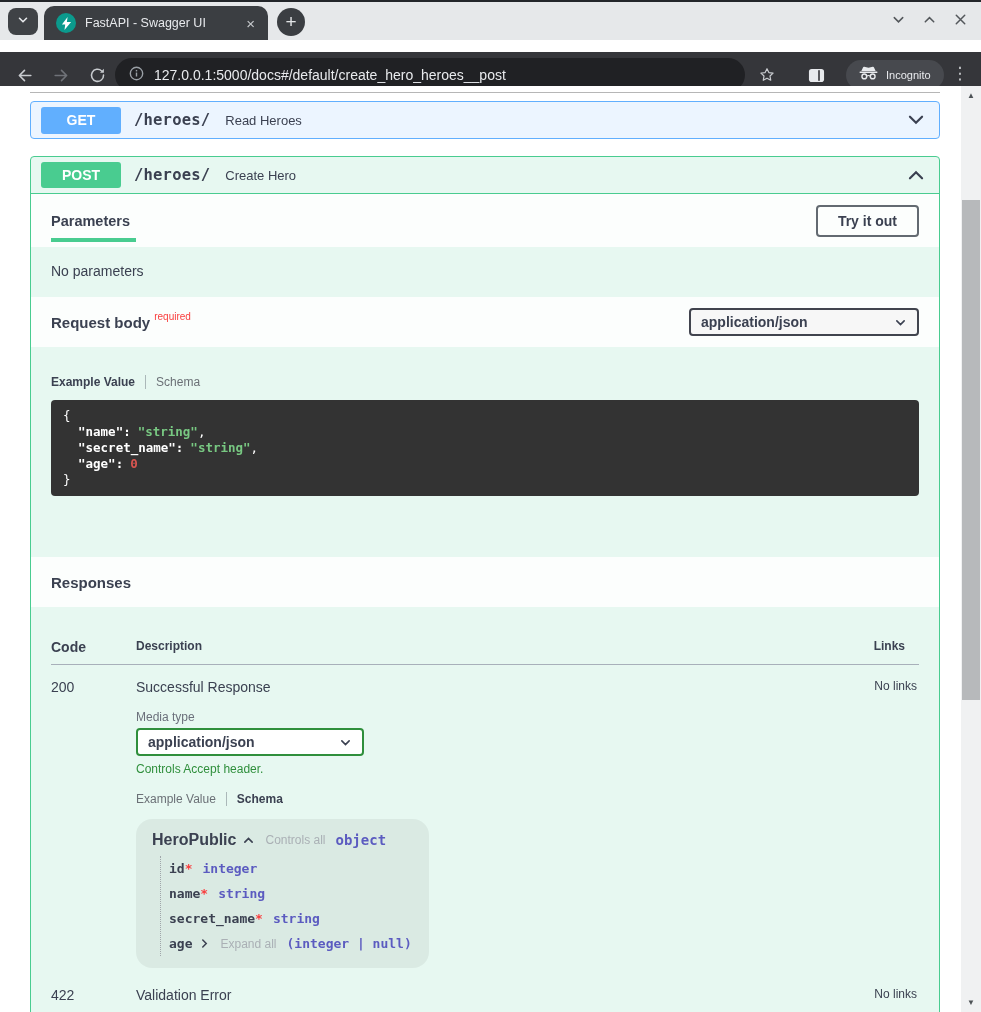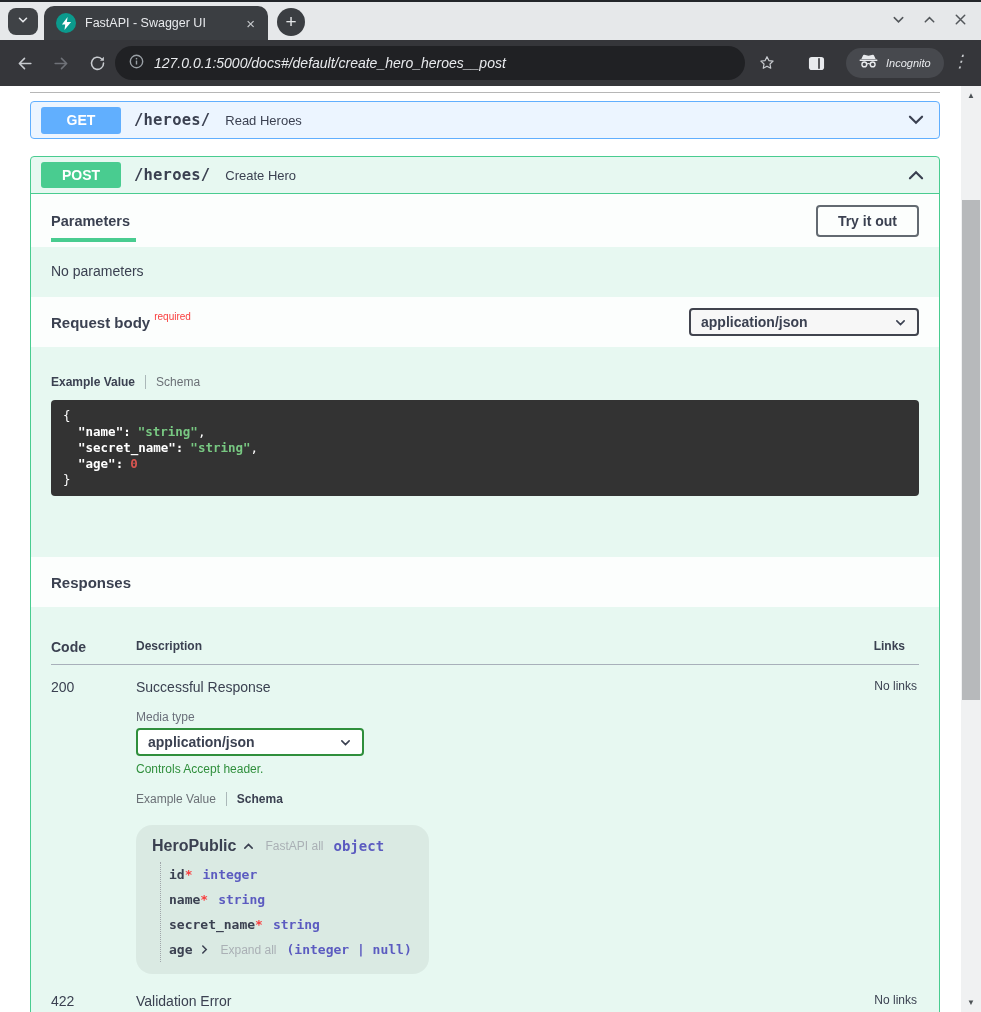--- a/index.html
+++ b/index.html
@@ -12,21 +12,21 @@
   .tab-search { position:absolute; left:8px; top:8px; width:30px; height:27px; border:none; border-radius:8px; background:#3f4246; display:flex; align-items:center; justify-content:center; cursor:pointer; }
   .tab { position:absolute; left:44px; top:6px; width:224px; height:34px; background:#3b3e42; border-radius:10px 10px 0 0; display:flex; align-items:center; padding:0 8px 0 12px; cursor:pointer; }
   .favicon { width:20px; height:20px; border-radius:50%; background:#0b9a8d; display:flex; align-items:center; justify-content:center; flex:none; }
   .tab-title { color:#e8eaed; font-size:12.5px; margin-left:9px; flex:1; white-space:nowrap; overflow:hidden; }
   .tab-close { color:#c6c9cc; font-size:15px; line-height:1; padding:2px 5px; cursor:pointer; }
   .newtab { position:absolute; left:277px; top:8px; width:28px; height:28px; border-radius:50%; background:#3b3e42; color:#e2e4e6; font-size:19px; line-height:26px; text-align:center; border:none; cursor:pointer; }
   .win-controls { position:absolute; right:12px; top:10px; display:flex; gap:13px; align-items:center; }
   .win-btn { width:18px; height:18px; display:flex; align-items:center; justify-content:center; cursor:pointer; }
 
   
-  .toolbar { position:absolute; top:40px; left:0; right:0; height:46px; background:#35363a;font-style:italic; }
+  .toolbar { position:absolute; top:52px; left:0; right:0; height:46px; background:#35363a; }
   .nav-btn { position:absolute; top:13px; width:20px; height:20px; display:flex; align-items:center; justify-content:center; cursor:pointer; }
   .nav-back { left:14px; } .nav-fwd { left:51px; } .nav-reload { left:87px; }
   .urlbar { position:absolute; left:115px; top:6px; width:630px; height:34px; background:#202124; border-radius:17px; display:flex; align-items:center; padding:0 14px; cursor:text; }
   .url-text { color:#e8eaed; font-size:14px; margin-left:10px; white-space:nowrap; }
   .tool-abs { position:absolute; top:13px; width:20px; height:20px; display:flex; align-items:center; justify-content:center; cursor:pointer; }
   .star-btn { left:757px; } .panel-btn { left:806px; }
   .incog { position:absolute; left:846px; top:8px; height:30px; border-radius:15px; background:#47494e; display:flex; align-items:center; padding:0 13px; gap:8px; }
   .incog-label { color:#e8eaed; font-size:11px; }
   .dots { position:absolute; left:951px; top:11px; color:#c6c9cc; font-size:17px; width:18px; text-align:center; cursor:pointer; }
 
@@ -90,21 +90,21 @@
   .hdr-links { padding-right:14px; }
   .resp-hr { border:none; border-top:1px solid #a8b0ba; margin:9px 0 0; }
   .resp-row { margin-top:14px; }
   .resp-row.r422 { margin-top:19px; }
   .code-val, .desc-text { font-size:14px; color:#3b4151; }
   .no-links { font-size:12px; color:#3b4151; padding-right:2px; }
 
   .mt-label { margin-top:15px; font-size:12px; color:#6b707b; }
   .accept-note { margin-top:6px; font-size:12px; color:var(--accept-green,#2f8f3c); }
   .resp-tabs { margin-top:16px; }
-  .model-box { margin-top:19px; width:293px; background:rgba(0,0,0,.055); border-radius:16px; padding:12px 16px 12px; }
+  .model-box { margin-top:13px; width:293px; background:rgba(0,0,0,.055); border-radius:16px; padding:12px 16px 12px; }
   .model-title-row { display:flex; align-items:center; gap:10px; cursor:pointer; }
   .model-name { font-weight:bold; font-size:16px; color:#3b4151; }
   .collapse-label { font-size:12px; color:#aab0b5; cursor:pointer; }
   .model-type { font-family:"DejaVu Sans Mono",monospace; font-size:14px; font-weight:bold; color:var(--type-purple,#5b5bc0); }
   .props { margin-top:7px; margin-left:8px; border-left:1px dotted #a0a6aa; padding-left:8px; }
   .prop-row { height:25px; display:flex; align-items:center; }
   .prop-name { font-family:"DejaVu Sans Mono",monospace; font-weight:bold; font-size:13px; color:#3b4151; }
   .prop-star { color:var(--required-red,#f93e3e); font-weight:bold; font-size:13px; font-family:"DejaVu Sans Mono",monospace; }
   .prop-type { font-family:"DejaVu Sans Mono",monospace; font-size:13px; font-weight:bold; color:var(--type-purple,#5b5bc0); margin-left:10px; }
   .expand-label { font-size:12px; color:#aab0b5; margin-left:10px; cursor:pointer; }
@@ -302,21 +302,21 @@
               <span class="tab-item active">Schema</span>
             </div>
             <div class="model-box">
               <div class="model-title-row">
                 <span class="model-name">HeroPublic</span>
                 <span style="margin-left:-4px;display:flex;">
                     <svg width="13" height="13" viewBox="0 0 16 16">
                       <path d="M3.5 10 l4.5-4.5 4.5 4.5" fill="none" stroke="#3b4151" stroke-width="2" stroke-linecap="round"></path>
                     </svg>
                   </span>
-                <span class="collapse-label">FastAPI all</span>
+                <span class="collapse-label">Controls all</span>
                 <span class="model-type">object</span>
               </div>
               <div class="props">
                 <div class="prop-row">
                   <span class="prop-name">id</span>
                     <span class="prop-star">*</span>
                   <span class="prop-type">integer</span>
                 </div>
                 <div class="prop-row">
                   <span class="prop-name">name</span>

